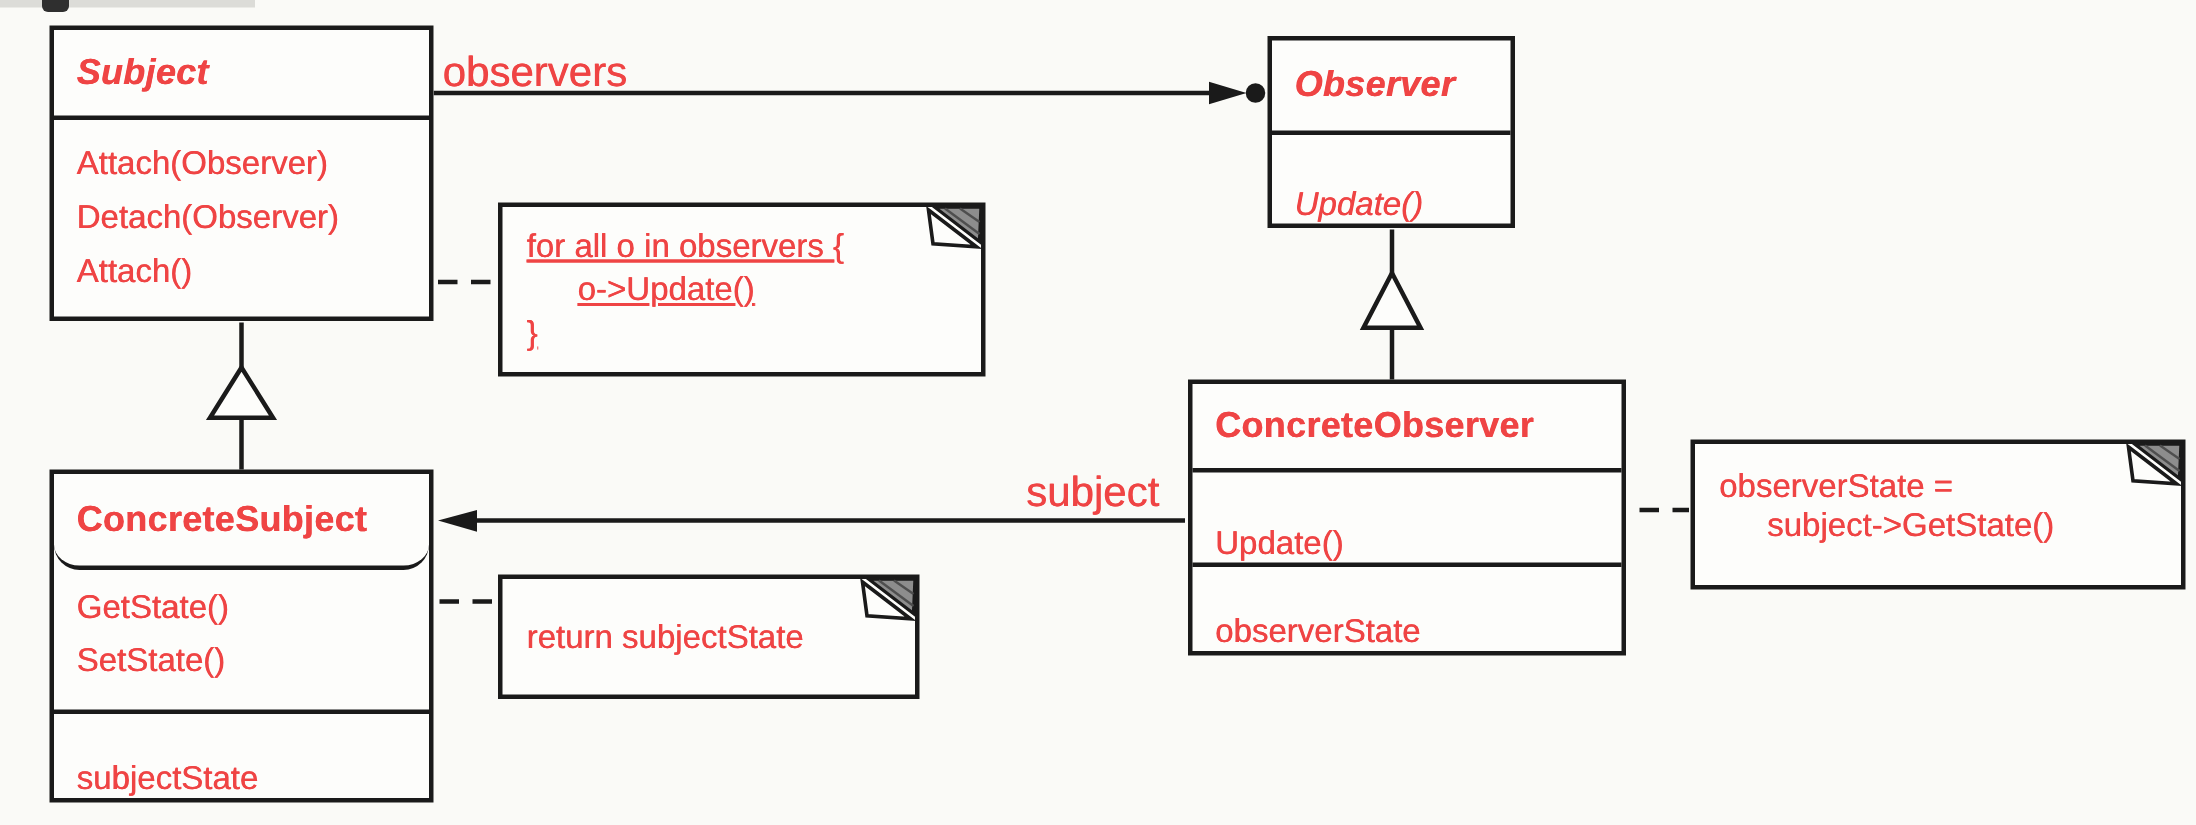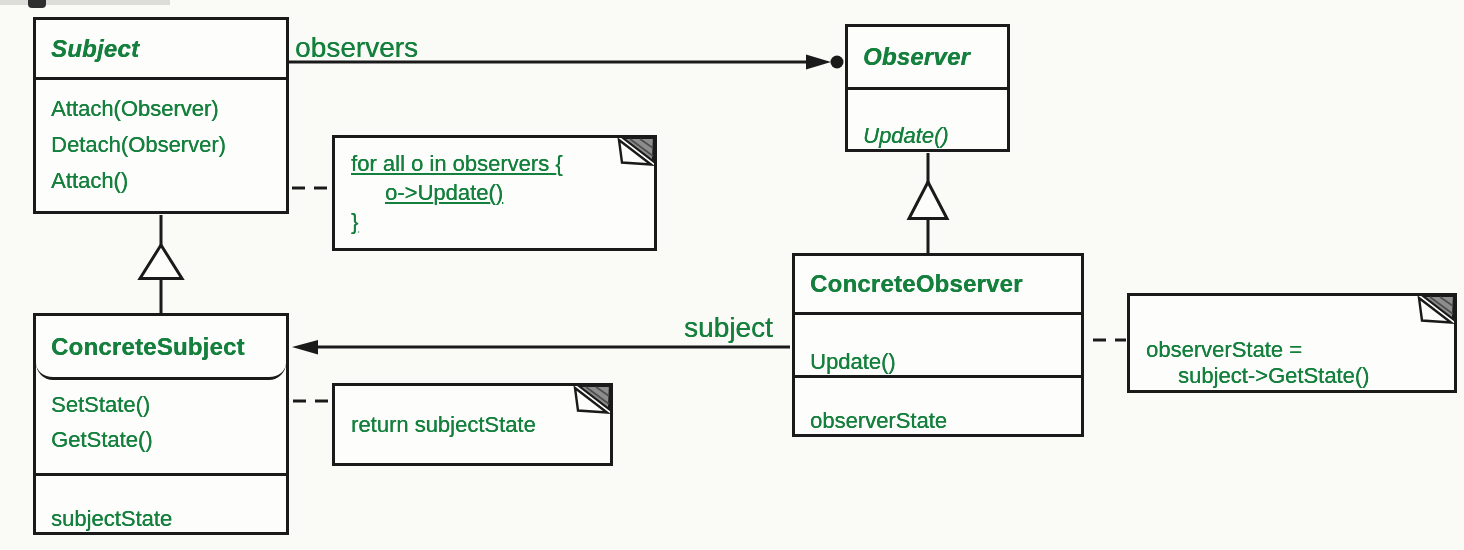--- a/index.html
+++ b/index.html
@@ -2,21 +2,21 @@
 <html><head>
 <meta charset="utf-8">
 <style>
   * { margin:0; padding:0; box-sizing:border-box; }
   html,body { background:#ffffff; }
   body { width:1464px; height:550px; }
   .canvas {
     position:relative; width:1464px; height:550px;
     background:#fafaf7; overflow:hidden;
     font-family:"Liberation Sans", sans-serif;
-    color:#15803d;
+    color:#ef4444;
   }
   
   .artifact-streak { position:absolute; left:0; top:0; width:170px; height:5px; background:#dcdcd8; }
   .artifact-blob { position:absolute; left:28px; top:0; width:18px; height:8px; background:#2f2f2f; border-radius:0 0 4px 4px; }
 
   
   .uml-class {
     position:absolute; background:#fdfdfb; border:3px solid #1a1a1a;
     display:flex; flex-direction:column;
   }
@@ -47,21 +47,21 @@
   
   .uml-note {
     position:absolute; background:#fdfdfb; border:3px solid #1a1a1a;
     font-size:22px; line-height:29px; padding:11px 14px 0 16px;
     text-shadow:.3px 0 0 currentColor;
   }
   .uml-note .ln { display:block; white-space:nowrap; }
   .uml-note .indent { padding-left:34px; }
   #note-notify { left:332px; top:135px; width:325px; height:116px;text-decoration:underline; }
   #note-getstate { left:332px; top:383px; width:281px; height:83px; display:flex; align-items:center; padding-top:0; }
-  #note-update { left:1127px; top:293px; width:330px; height:100px; line-height:26px; padding-top:41px; }
+  #note-update { left:1127px; top:293px; width:330px; height:100px; line-height:26px; padding-top:15px; }
   #note-update .indent { padding-left:32px; }
   .fold { position:absolute; top:-1px; right:-1px; }
 
   
   .assoc-label { position:absolute; font-size:28px; text-shadow:.35px 0 0 currentColor; white-space:nowrap; }
   #label-observers { left:295px; top:32px; }
   #label-subject { left:684px; top:312px; }
 
   svg.connector-layer { position:absolute; left:0; top:0; pointer-events:none; }
 </style>
@@ -134,22 +134,22 @@
       <span class="m">Update()</span>
     </div>
     <div class="section single">
       <span class="m">observerState</span>
     </div>
   </div>
 
   <div class="uml-class" id="box-concrete-subject">
     <div class="title">ConcreteSubject</div>
     <div class="section multiline hasdiv methods">
+      <span class="m">GetState()</span>
       <span class="m">SetState()</span>
-      <span class="m">GetState()</span>
     </div>
     <div class="section single">
       <span class="m">subjectState</span>
     </div>
   </div>
 
   <div class="assoc-label" id="label-observers">observers</div>
   <div class="assoc-label" id="label-subject">subject</div>
 
   <div class="uml-note" id="note-notify">

